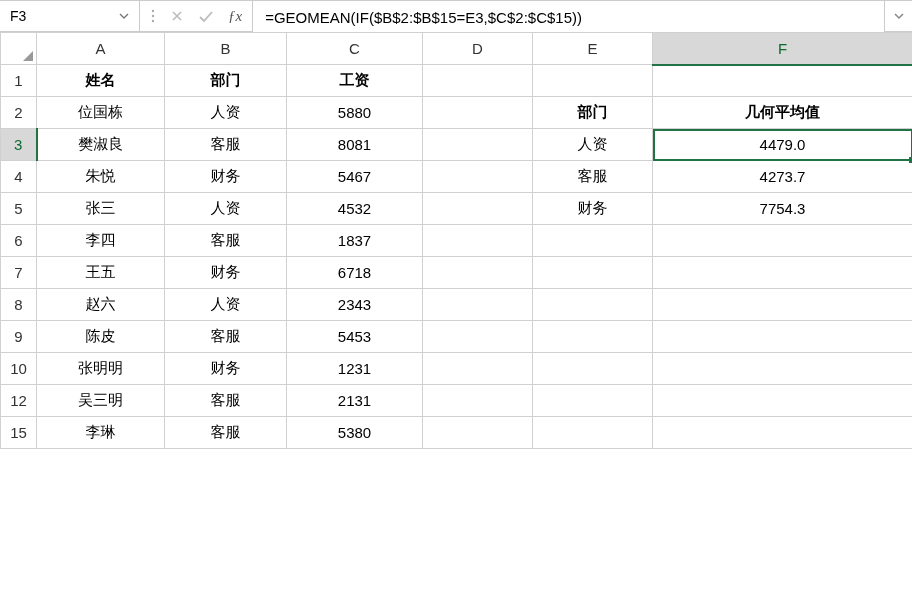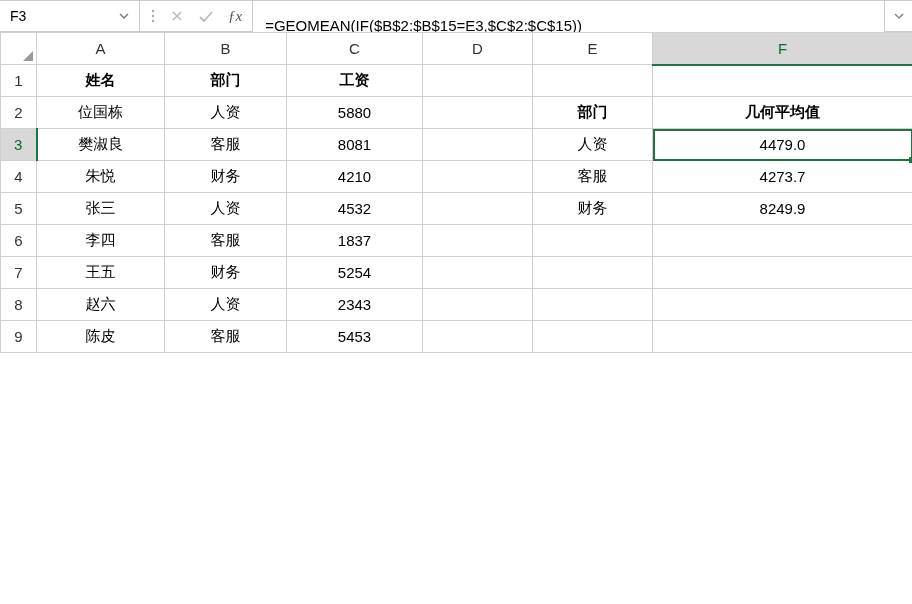--- a/index.html
+++ b/index.html
@@ -10,21 +10,21 @@
   .formula-bar {
     height:32px; display:flex; align-items:stretch; border-top:1px solid #ccc; border-bottom:1px solid #ccc;
     background:#fafafa;
   }
   .name-box-wrap { display:flex; align-items:center; border-right:1px solid #ccc; padding:0 6px 0 10px; background:#fff; width:140px; }
   .name-box { font-size:14px; flex:1; }
   .name-box-dd { width:18px; height:18px; display:flex; align-items:center; justify-content:center; color:#666; }
   .fx-controls { display:flex; align-items:center; padding:0 10px; gap:14px; border-right:1px solid #ccc; background:#fff; }
   .fx-controls span { color:#999; font-size:14px; display:inline-flex; }
   .fx-controls .fx-label { font-style:italic; font-family: "Times New Roman", serif; font-size:15px; color:#555; }
-  .formula-input { flex:1; display:flex; align-items:flex-start; padding:16px 12px; background:#fff; font-size:15px; }
+  .formula-input { flex:1; display:flex; align-items:center; padding:16px 12px; background:#fff; font-size:15px; }
   .formula-expand { width:28px; display:flex; align-items:center; justify-content:center; border-left:1px solid #ccc; color:#666; background:#fff;}
 
   
   .grid-wrap { flex:1; overflow:hidden; position:relative; }
   table.sheet { border-collapse:collapse; table-layout:fixed; width:100%; }
   table.sheet th, table.sheet td {
     border:1px solid #d0d0d0; padding:0; height:32px; font-size:15px;
     text-align:center; vertical-align:middle; background:#fff;
   }
   
@@ -165,51 +165,51 @@
           <td class="t1cell">8081</td>
           <td></td>
           <td class="t2cell">人资</td>
           <td class="t2cell active">4479.0</td>
         </tr>
 
         <tr>
           <th class="row-hdr">4</th>
           <td class="t1cell">朱悦</td>
           <td class="t1cell">财务</td>
-          <td class="t1cell">4210</td>
+          <td class="t1cell">5467</td>
           <td></td>
           <td class="t2cell">客服</td>
           <td class="t2cell">4273.7</td>
         </tr>
 
         <tr>
           <th class="row-hdr">5</th>
           <td class="t1cell">张三</td>
           <td class="t1cell">人资</td>
           <td class="t1cell">4532</td>
           <td></td>
           <td class="t2cell t2bottom">财务</td>
-          <td class="t2cell t2bottom">8249.9</td>
+          <td class="t2cell t2bottom">7754.3</td>
         </tr>
 
         <tr>
           <th class="row-hdr">6</th>
           <td class="t1cell">李四</td>
           <td class="t1cell">客服</td>
           <td class="t1cell">1837</td>
           <td></td>
           <td></td>
           <td></td>
         </tr>
 
         <tr>
           <th class="row-hdr">7</th>
           <td class="t1cell">王五</td>
           <td class="t1cell">财务</td>
-          <td class="t1cell">5254</td>
+          <td class="t1cell">6718</td>
           <td></td>
           <td></td>
           <td></td>
         </tr>
 
         <tr>
           <th class="row-hdr">8</th>
           <td class="t1cell">赵六</td>
           <td class="t1cell">人资</td>
           <td class="t1cell">2343</td>
@@ -221,22 +221,49 @@
         <tr>
           <th class="row-hdr">9</th>
           <td class="t1cell">陈皮</td>
           <td class="t1cell">客服</td>
           <td class="t1cell">5453</td>
           <td></td>
           <td></td>
           <td></td>
         </tr>
 
-
-
-
-
-
+        <tr>
+          <th class="row-hdr">10</th>
+          <td class="t1cell">张明明</td>
+          <td class="t1cell">财务</td>
+          <td class="t1cell">1231</td>
+          <td></td>
+          <td></td>
+          <td></td>
+        </tr>
+
+
+        <tr>
+          <th class="row-hdr">12</th>
+          <td class="t1cell">吴三明</td>
+          <td class="t1cell">客服</td>
+          <td class="t1cell">2131</td>
+          <td></td>
+          <td></td>
+          <td></td>
+        </tr>
+
+
+
+        <tr>
+          <th class="row-hdr">15</th>
+          <td class="t1cell t1bottom">李琳</td>
+          <td class="t1cell t1bottom">客服</td>
+          <td class="t1cell t1bottom">5380</td>
+          <td></td>
+          <td></td>
+          <td></td>
+        </tr>
       </tbody>
     </table>
   </div>
 
 </div>
 
 </body></html>

